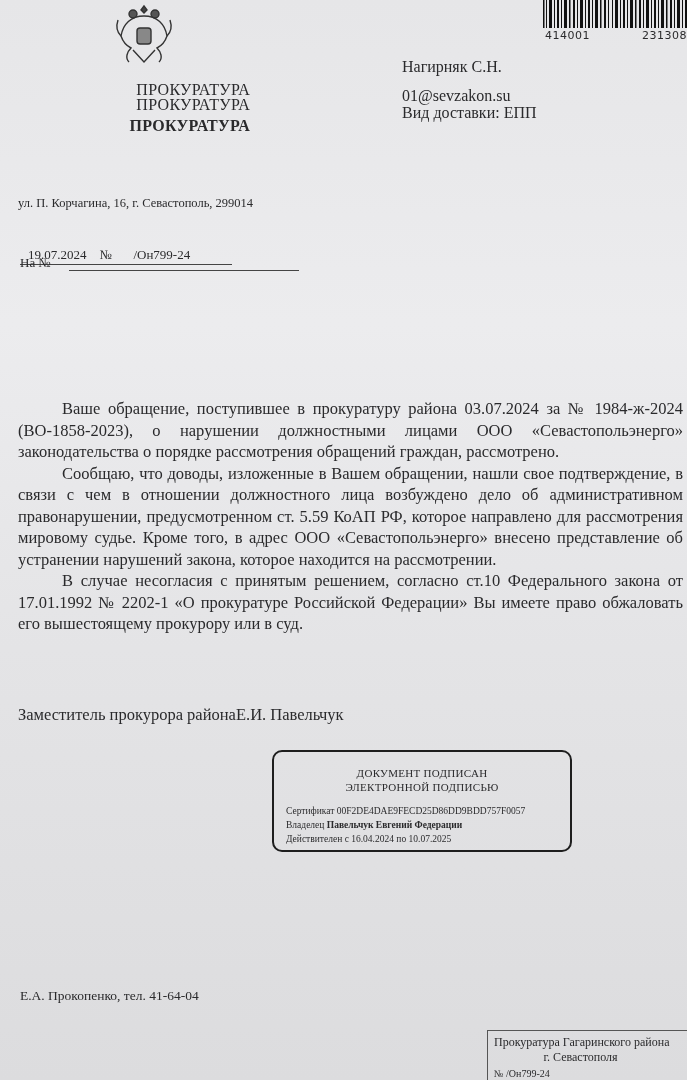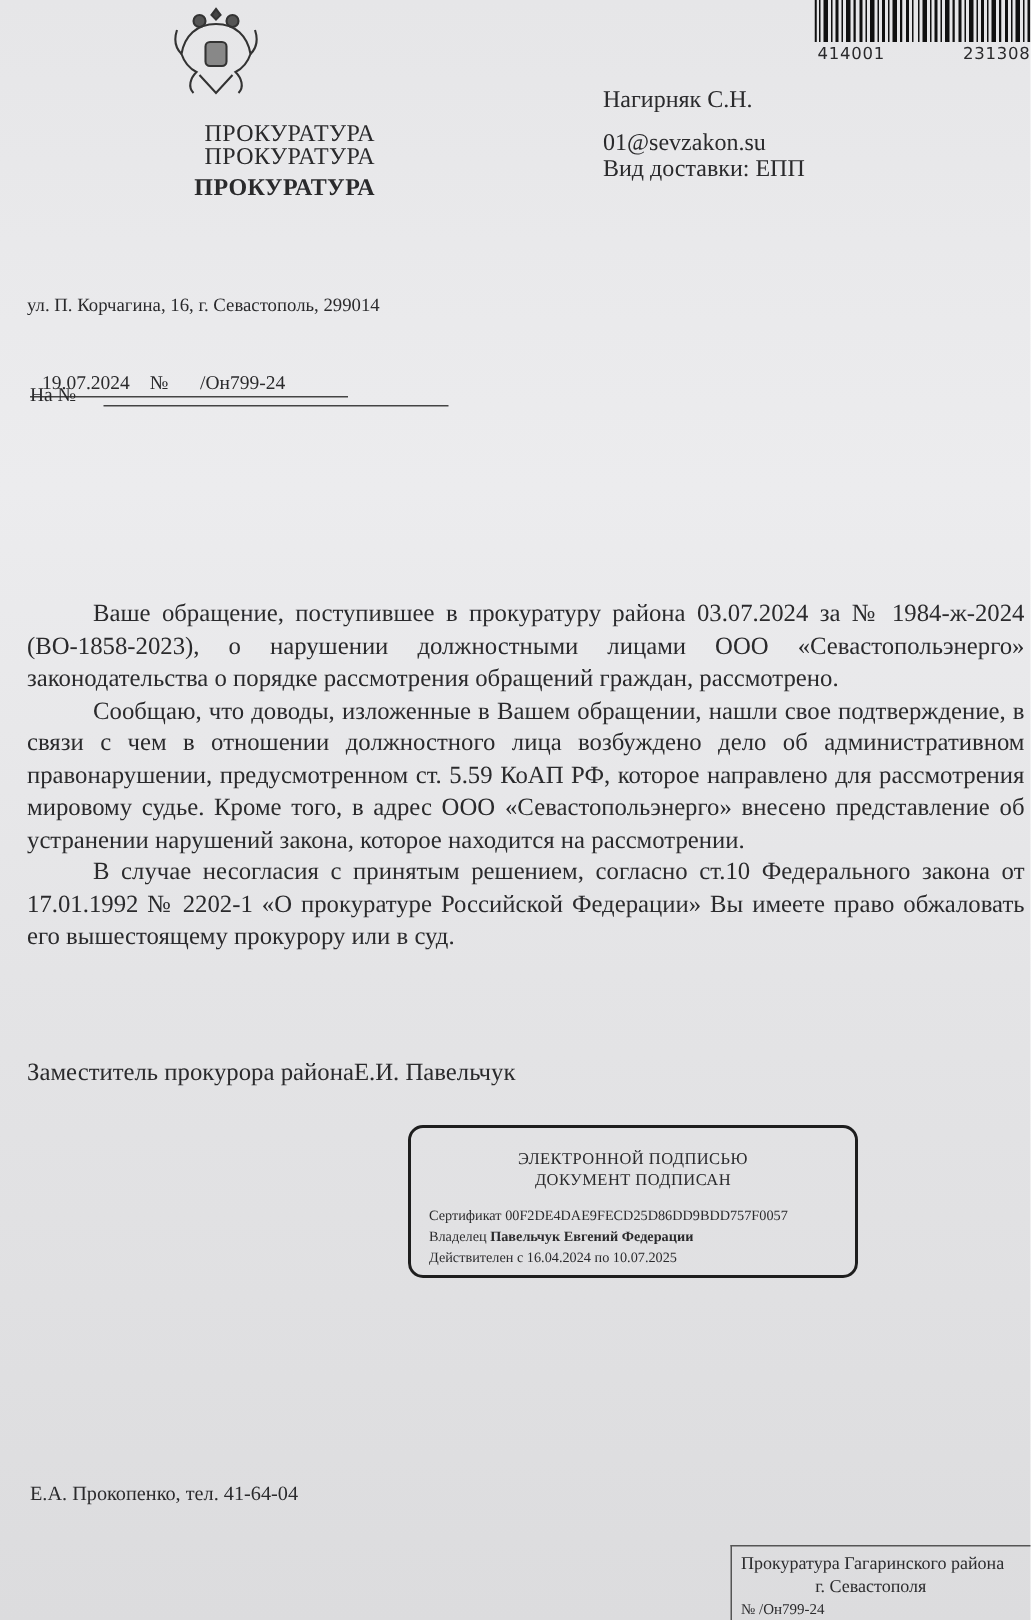--- a/index.html
+++ b/index.html
@@ -127,22 +127,22 @@
   <p>В случае несогласия с принятым решением, согласно ст.10 Федерального закона от 17.01.1992 № 2202-1 «О прокуратуре Российской Федерации» Вы имеете право обжаловать его вышестоящему прокурору или в суд.</p>
 </div>
 
 <div class="abs signature-row">
   <span>Заместитель прокурора района</span>
   <span>Е.И. Павельчук</span>
 </div>
 
 <div class="abs esign">
   <div class="title">
+    <div>ДОКУМЕНТ ПОДПИСАН</div>
     <div>ЭЛЕКТРОННОЙ ПОДПИСЬЮ</div>
-    <div>ДОКУМЕНТ ПОДПИСАН</div>
   </div>
   <div class="info">
     <div><span>Сертификат</span> <span>00F2DE4DAE9FECD25D86DD9BDD757F0057</span></div>
     <div><span>Владелец</span> <b>Павельчук Евгений Федерации</b></div>
     <div><span>Действителен</span> <span>с 16.04.2024 по 10.07.2025</span></div>
   </div>
 </div>
 
 <div class="abs executor">Е.А. Прокопенко, тел. 41-64-04</div>
 

